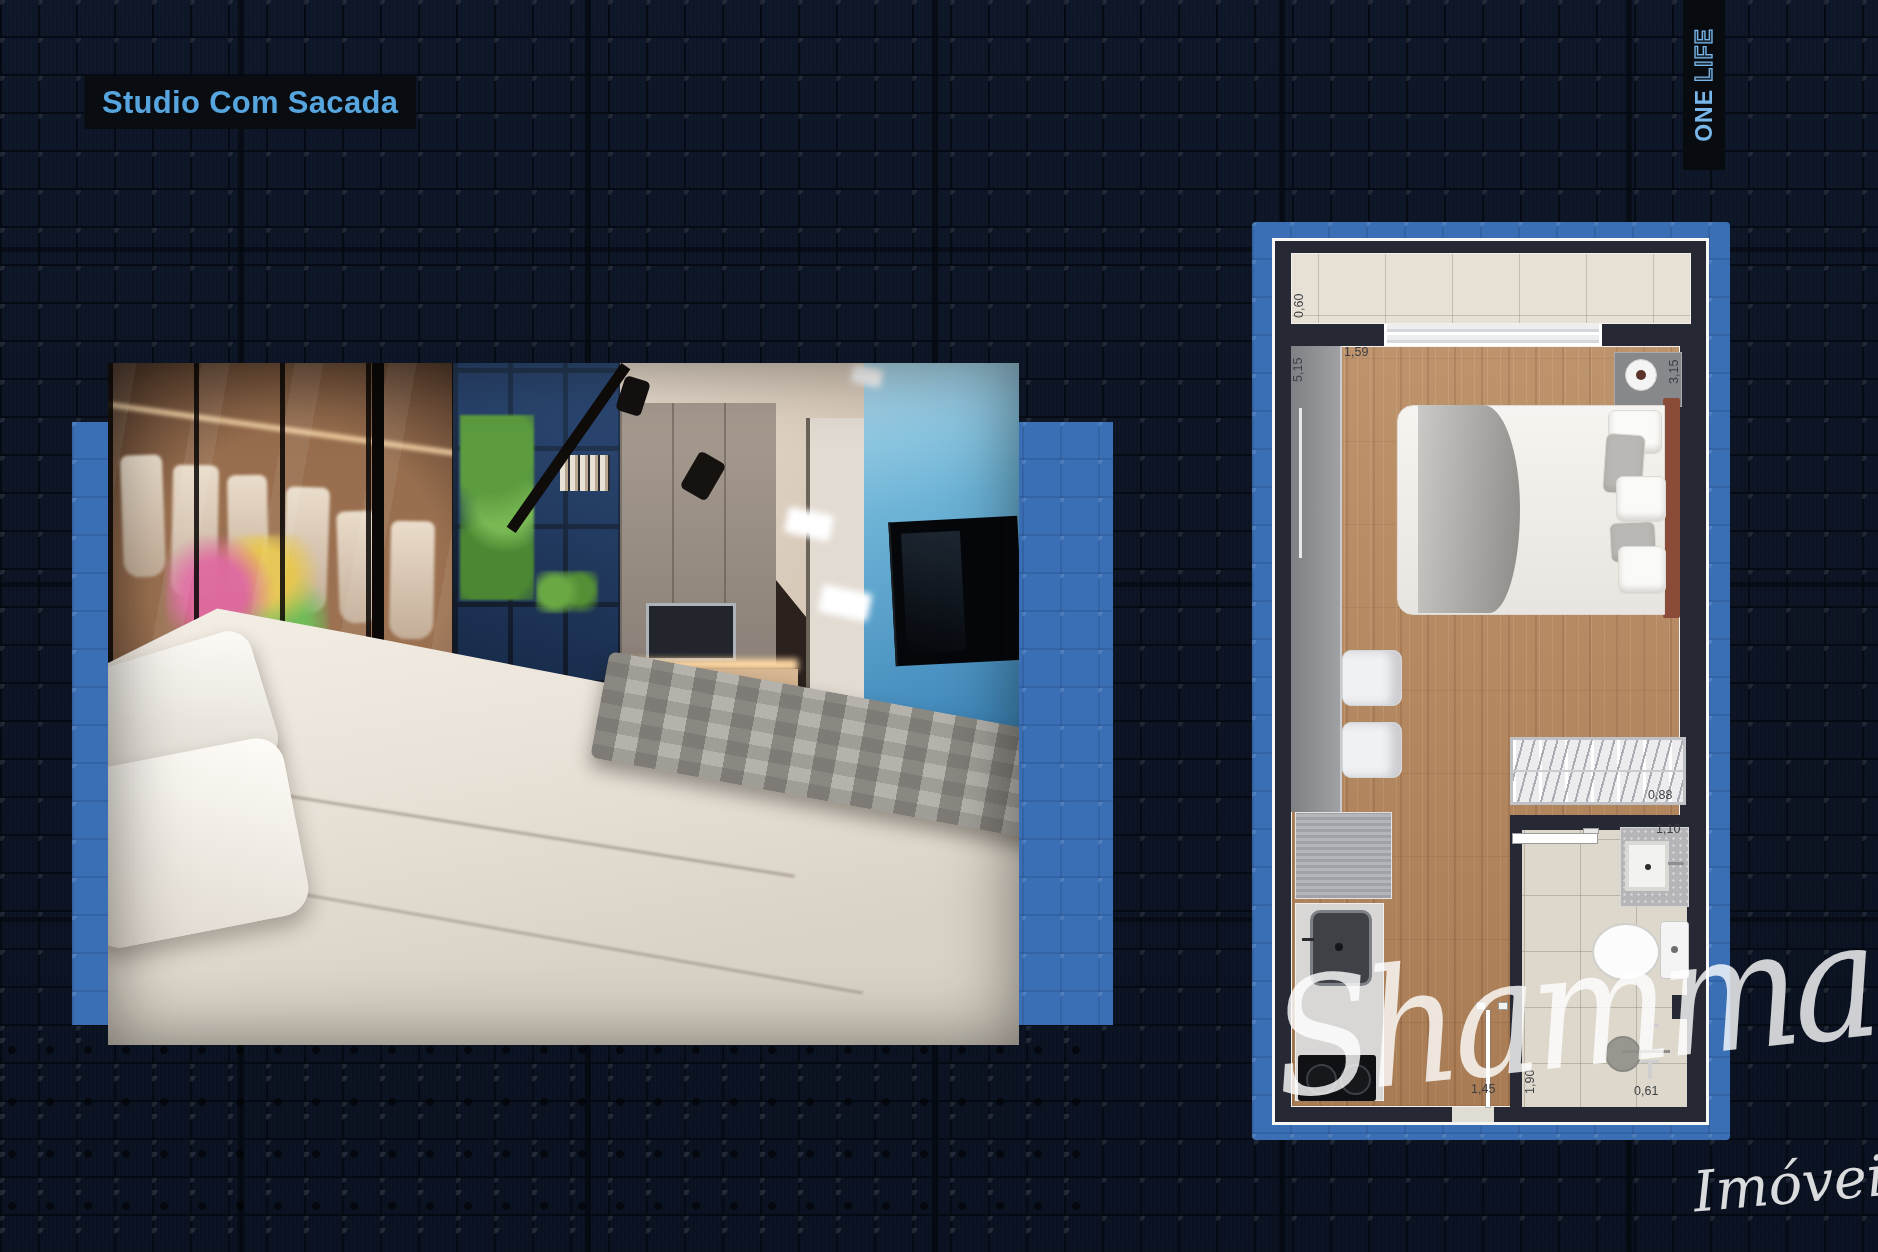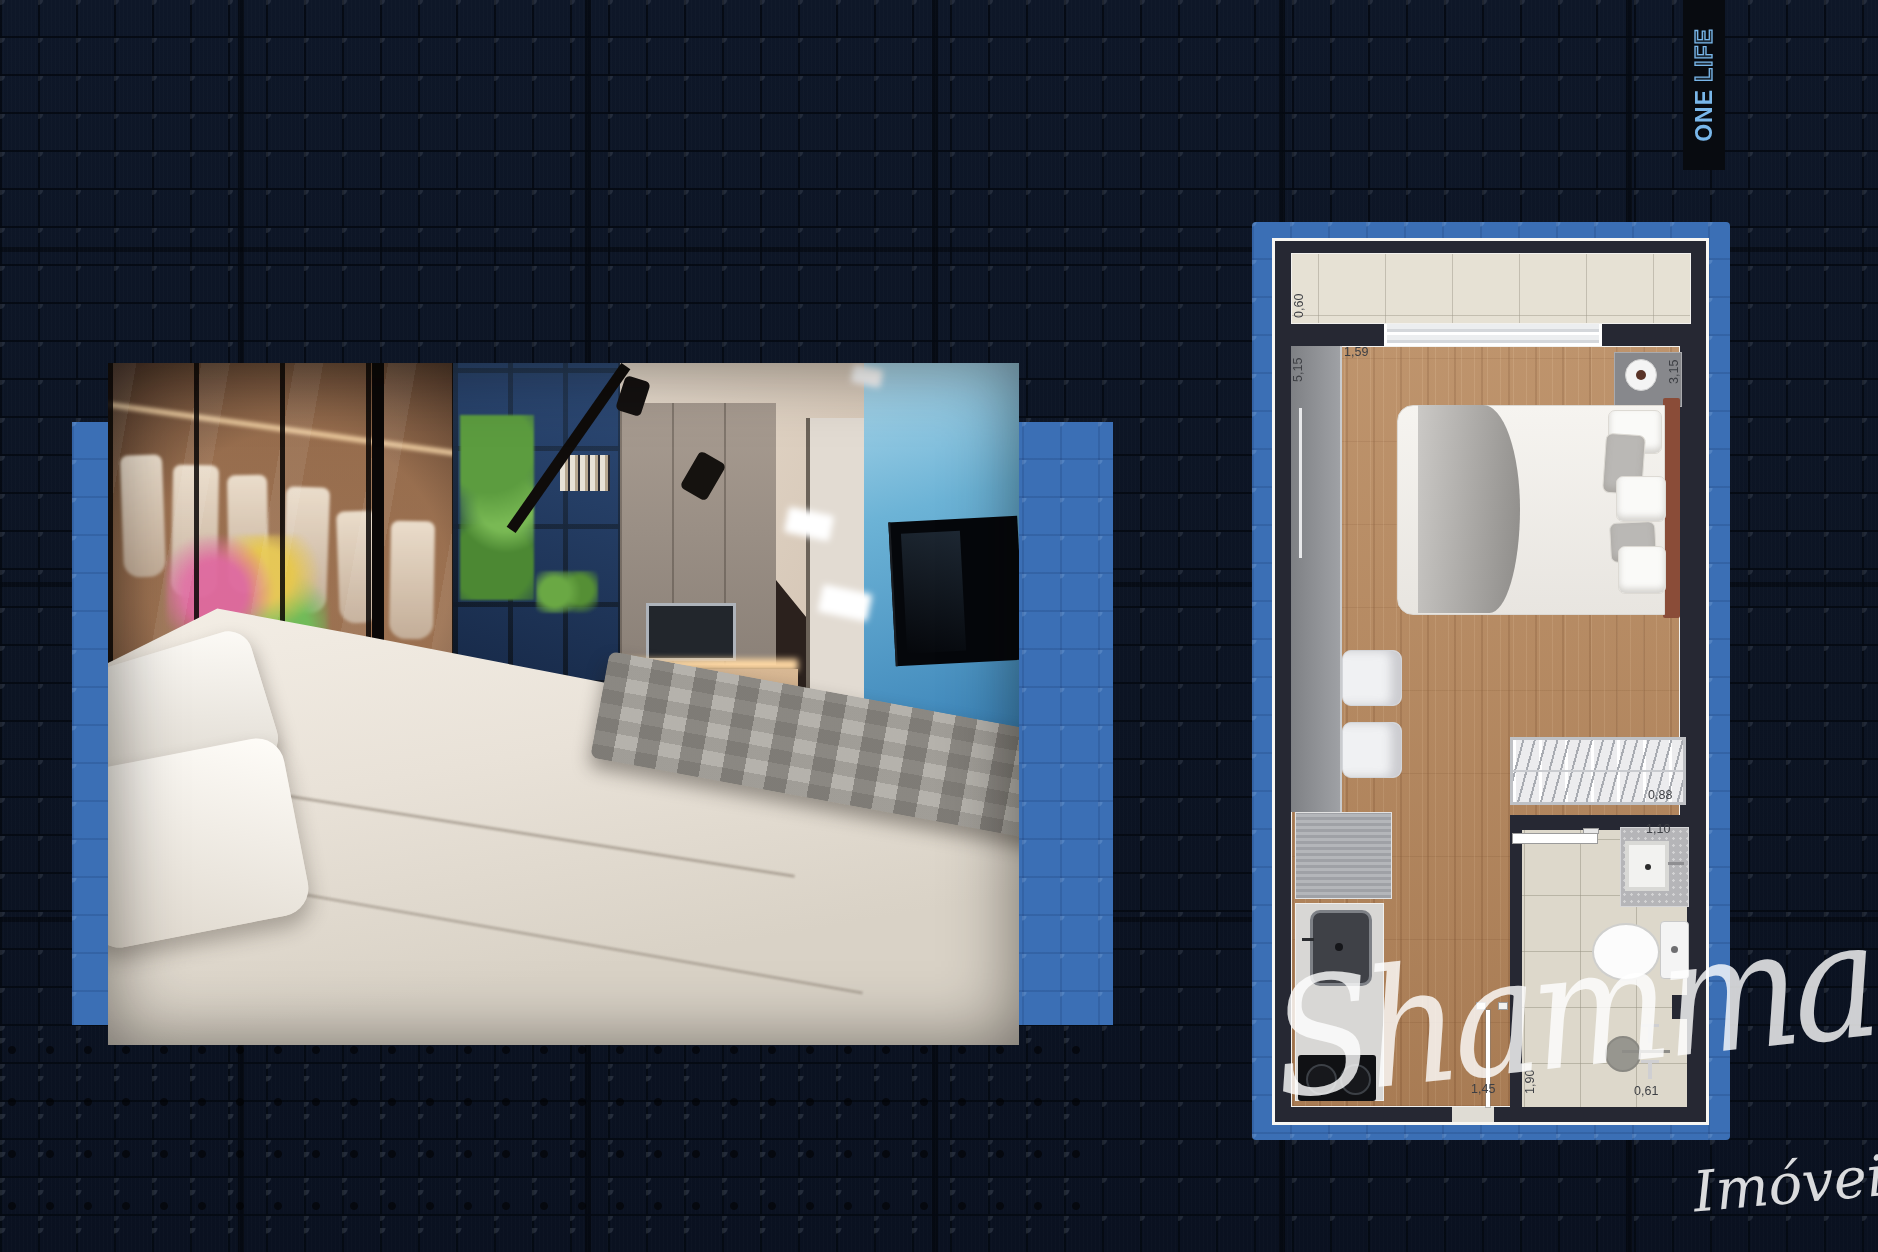--- a/index.html
+++ b/index.html
@@ -215,20 +215,23 @@
   .wm-sub{left:1693px;top:1152px;font:italic 400 56px/1.1 "DejaVu Serif",serif;
     color:rgba(255,255,255,.85);transform:rotate(-5deg);pointer-events:none;}
 </style>
 </head>
 <body>
 
 <div id="stage">
 
   <div class="abs dots-accent"></div>
 
+  <div class="abs title-box">
+    <span>Studio Com Sacada</span>
+  </div>
 
   <div class="abs brand-strip">
     <div class="abs brand-text"><span class="brand-one">ONE</span><span class="brand-life">LIFE</span></div>
   </div>
 
   <div class="abs blue-panel photo-panel"></div>
 
   <div class="abs photo">
     <div class="abs ph-ceiling"></div>
     <div class="abs ph-closet"></div>
@@ -322,21 +325,21 @@
         <div class="abs bsink-faucet"></div>
         <div class="abs toilet-bowl"></div>
         <div class="abs toilet-tank"></div>
         <div class="abs bnotch"></div>
         <div class="abs drain"></div>
         <div class="abs drain-handle"></div>
         <div class="tbar" style="left:138px;top:212px;"></div>
         <div class="tbar" style="left:138px;top:248px;"></div>
         <div class="mlabel vert" style="left:14px;top:248px;height:38px;">1,90</div>
         <div class="mlabel" style="left:124px;top:270px;">0,61</div>
-        <div class="mlabel" style="left:136px;top:8px;">1,10</div>
+        <div class="mlabel" style="left:146px;top:8px;">1,10</div>
       </div>
       <div class="abs entry-gap"></div>
       <div class="abs entry-door"></div>
       <div class="entry-mark" style="left:204px;top:764px;"></div>
       <div class="entry-mark" style="left:226px;top:764px;"></div>
       <div class="mlabel vert" style="left:21px;top:49px;height:38px;">0,60</div>
       <div class="mlabel" style="left:72px;top:108px;">1,59</div>
       <div class="mlabel vert" style="left:20px;top:112px;height:40px;">5,15</div>
       <div class="mlabel vert" style="left:396px;top:112px;height:44px;">3,15</div>
       <div class="mlabel" style="left:376px;top:551px;">0,88</div>

